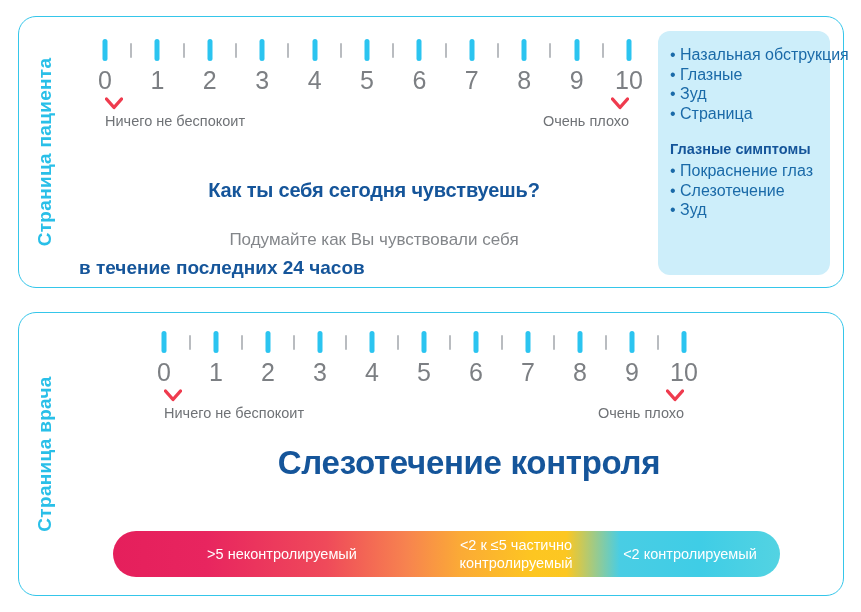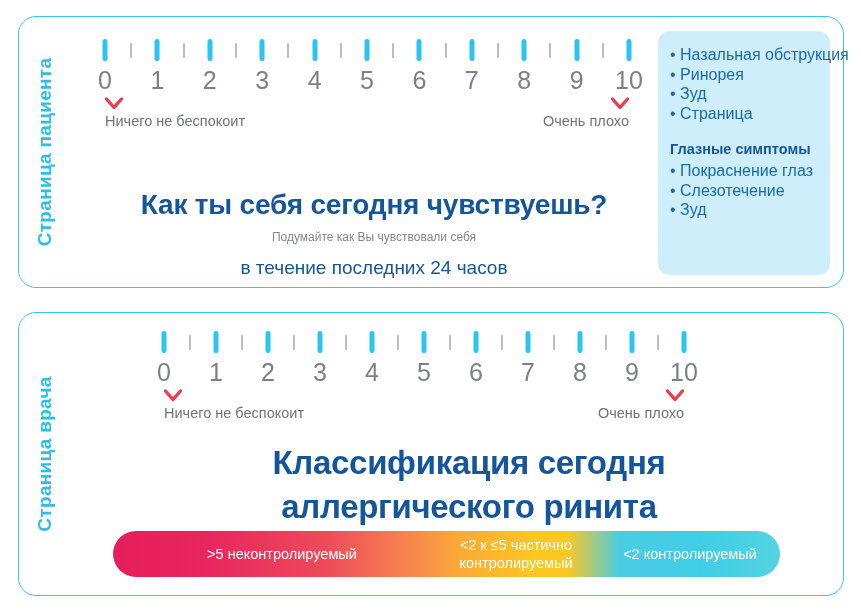--- a/index.html
+++ b/index.html
@@ -120,46 +120,46 @@
     display: block;
     color: #6f7276;
     font-size: 14.5px;
     white-space: nowrap;
   }
 
   
   #patient-question {
     position: absolute;
     left: 60px;
-    top: 172px;
+    top: 162px;
     width: 590px;
     text-align: center;
     color: #15559a;
-    font-size: 28px;
+    font-size: 20px;
     font-weight: bold;
     letter-spacing: -0.2px;
   }
   #patient-sub-1 {
     position: absolute;
     left: 60px;
     top: 213px;
     width: 590px;
     text-align: center;
     color: #83868a;
-    font-size: 12px;
+    font-size: 17px;
   }
   #patient-sub-2 {
     position: absolute;
     left: 60px;
     top: 240px;
     width: 590px;
-    text-align: center;
+    text-align: left;
     color: #15559a;
     font-size: 19px;
-    font-weight: normal;
+    font-weight: bold;
   }
 
   
   #symptoms-panel {
     position: absolute;
     left: 639px;
     top: 14px;
     width: 172px;
     height: 244px;
     background: #cdeefa;
@@ -292,21 +292,21 @@
       </div>
     </div>
   </div>
 
   <div id="patient-question">Как ты себя сегодня чувствуешь?</div>
   <div id="patient-sub-1">Подумайте как Вы чувствовали себя</div>
   <div id="patient-sub-2">в течение последних 24 часов</div>
 
   <div id="symptoms-panel">
     <div class="sym-item">• Назальная обструкция</div>
-    <div class="sym-item">• Ринорея</div>
+    <div class="sym-item">• Глазные</div>
     <div class="sym-item">• Зуд</div>
     <div class="sym-item">• Страница</div>
     <div class="sym-head second">Глазные симптомы</div>
     <div class="sym-item">• Покраснение глаз</div>
     <div class="sym-item">• Слезотечение</div>
     <div class="sym-item">• Зуд</div>
   </div>
 </div>
 
 <div class="card" id="doctor-card">
@@ -362,22 +362,21 @@
       <div class="anchor right" style="right:0;">
         <svg class="chev" viewBox="0 0 18 13">
           <path d="M1.5 2 L9 10.5 L16.5 2" fill="none" stroke="#ef3b4e" stroke-width="3.4" stroke-linecap="round" stroke-linejoin="round"></path>
         </svg>
         <span class="anchor-text">Очень плохо</span>
       </div>
     </div>
   </div>
 
   <div id="doctor-title">
-    <div>Классификация сегодня</div>
-    <div>аллергического ринита</div>
+    <div>Слезотечение контроля</div>
   </div>
 
   <div id="classification-bar">
     <div class="seg-label" id="seg-uncontrolled">&gt;5 неконтролируемый</div>
     <div class="seg-label" id="seg-partial">&lt;2 к ≤5 частично контролируемый</div>
     <div class="seg-label" id="seg-controlled">&lt;2 контролируемый</div>
   </div>
 </div>
 
 </body></html>

